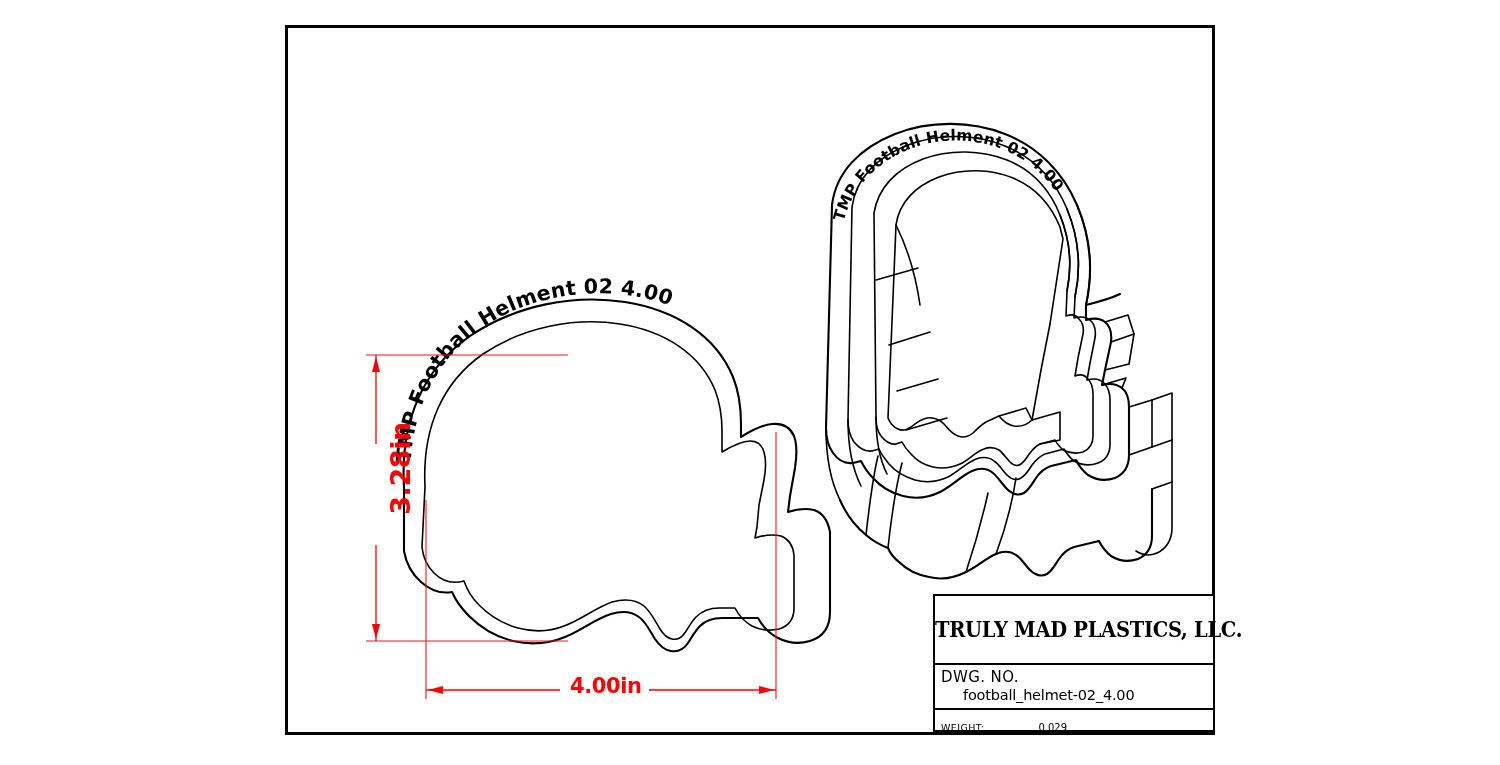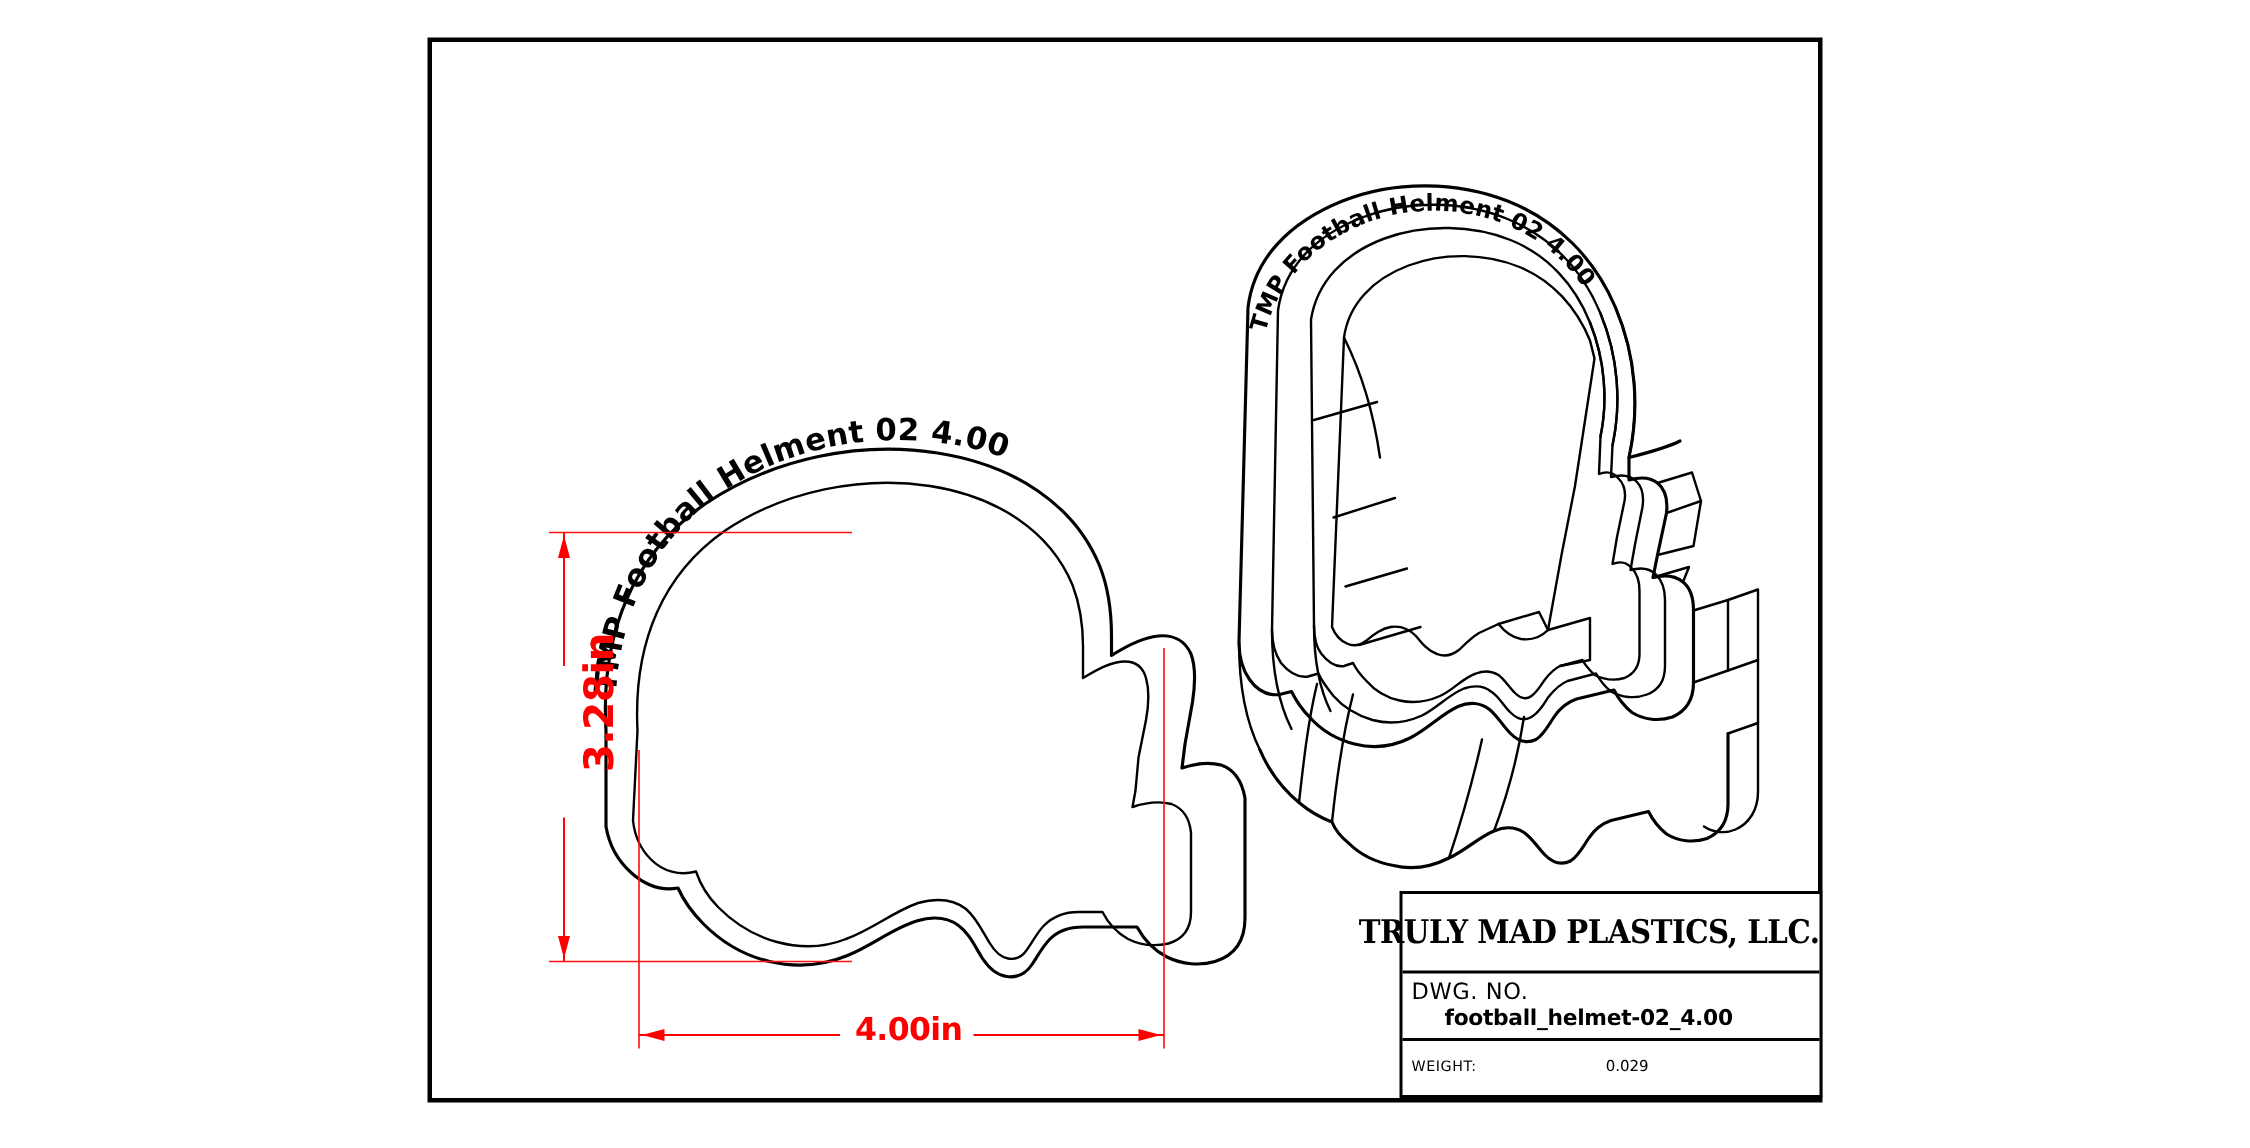--- a/index.html
+++ b/index.html
@@ -102,25 +102,25 @@
     box-sizing: border-box;
     border: 2px solid #000000;
     background: #ffffff;
   }
   .tb-row {
     box-sizing: border-box;
     width: 100%;
     position: relative;
   }
   #tb-row-company {
-    height: 53px;
+    height: 69px;
     border-bottom: 2px solid #000000;
     display: flex;
     align-items: center;
-    justify-content: flex-end;
+    justify-content: flex-start;
   }
   #tb-company-name {
     font-family: "DejaVu Serif", serif;
     font-weight: bold;
     font-size: 19.5px;
     letter-spacing: -0.3px;
     color: #000000;
     white-space: nowrap;
     transform: scaleY(1.12);
   }
@@ -135,28 +135,26 @@
     letter-spacing: 0.4px;
     color: #000000;
   }
   #tb-dwg-value {
     font-family: "DejaVu Sans", sans-serif;
     font-size: 14.5px;
     color: #000000;
     margin-left: 22px;
     margin-top: 1px;
     letter-spacing: -0.2px;
-    font-weight: bold;
   }
   #tb-row-weight {
     height: 34px;
     display: flex;
     align-items: center;
     padding-left: 6px;
-    gap: 32px;
   }
   #tb-weight-label {
     font-family: "DejaVu Sans", sans-serif;
     font-size: 9.5px;
     letter-spacing: 0.4px;
     color: #000000;
   }
   #tb-weight-value {
     font-family: "DejaVu Sans", sans-serif;
     font-size: 10px;

